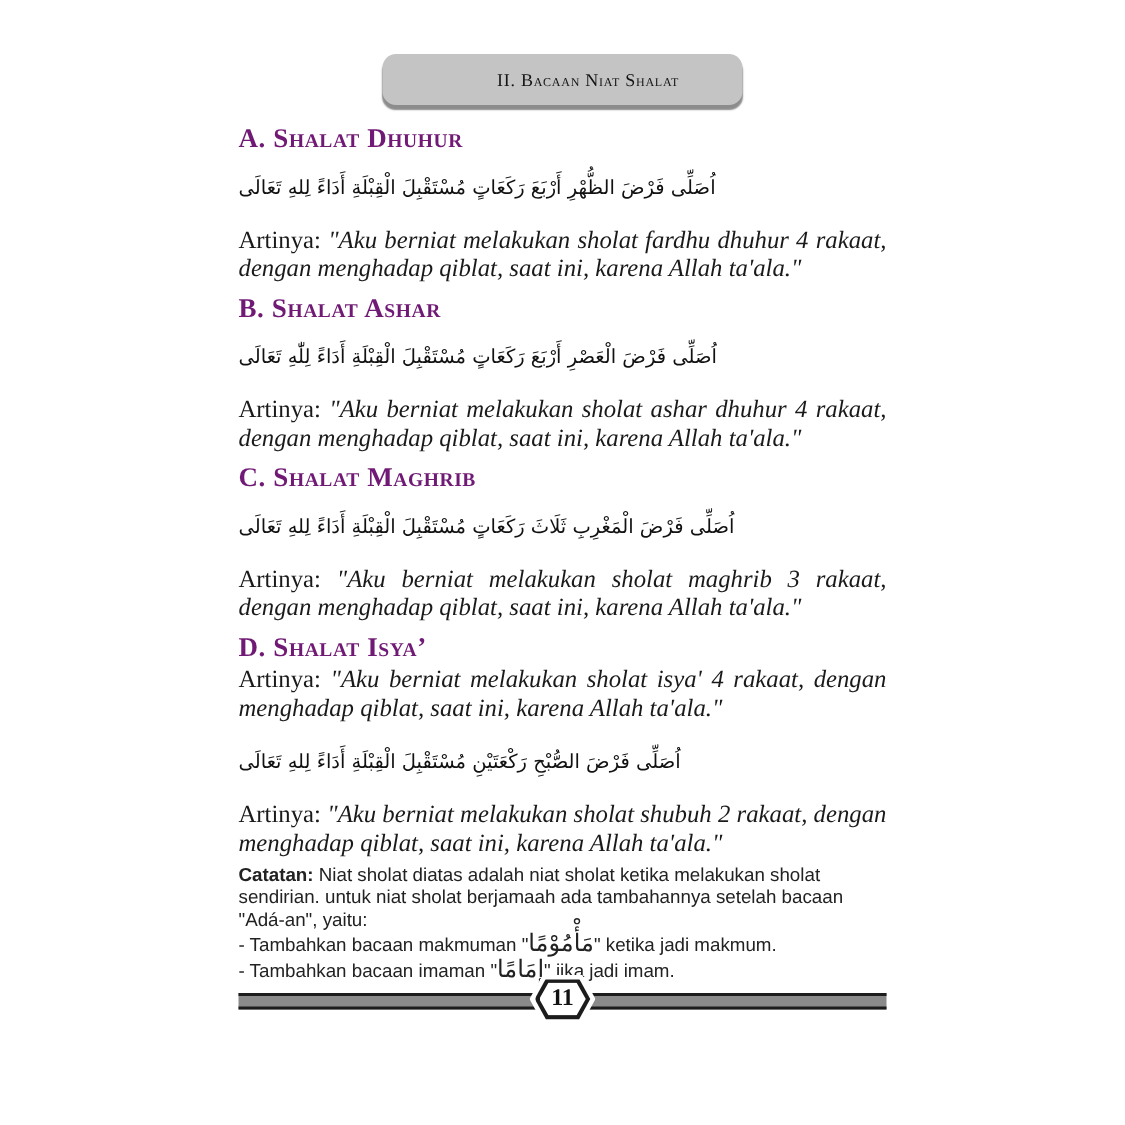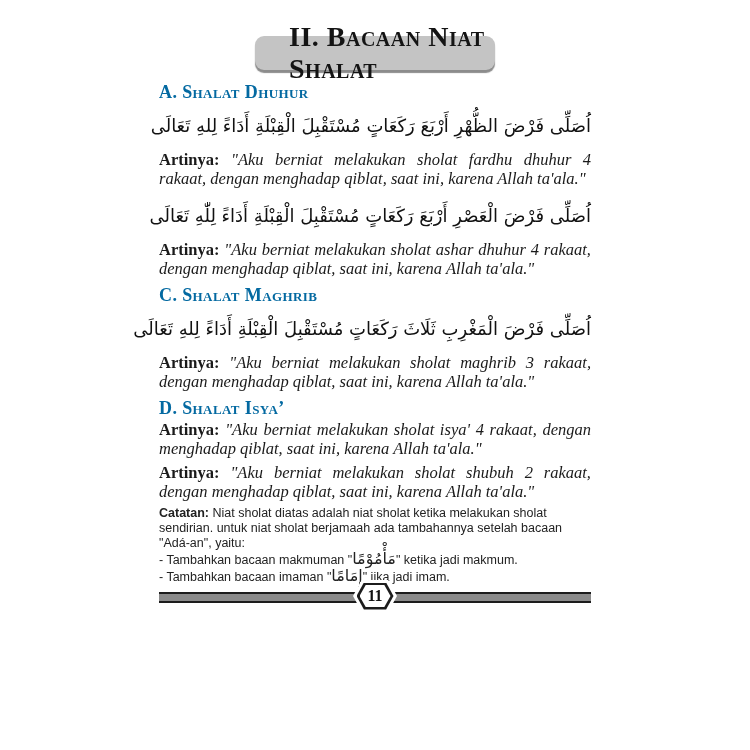--- a/index.html
+++ b/index.html
@@ -19,53 +19,53 @@
     height: 34px;
     margin: 0 auto 12px auto;
     background: #c4c4c4;
     border-radius: 9px;
     display: flex;
     align-items: center;
     justify-content: center;
     box-shadow: 0 3px 1px rgba(45,45,45,0.55);
   }
   .title-badge h1 {
-    font-size: 28px;
-    font-weight: bold;
+    font-size: 12px;
+    font-weight: normal;
     font-variant: small-caps;
     letter-spacing: 0.5px;
     color: #141414;
     margin-left: 34px;
   }
   .section { margin-bottom: 5px; }
   .sec-heading {
     font-size: 18px;
     font-weight: bold;
     font-variant: small-caps;
     letter-spacing: 0.4px;
     margin: 7px 0 0 0;
-    color: #0369a1;
+    color: #701a75;
   }
   .arabic {
     direction: rtl;
-    text-align: right;
+    text-align: left;
     font-family: "DejaVu Sans", sans-serif;
-    font-size: 18px;
+    font-size: 13px;
     line-height: 46px;
     height: 46px;
     white-space: nowrap;
     color: #111;
   }
   .artinya {
     font-size: 16.5px;
     line-height: 19px;
     text-align: justify;
     margin: 1px 0 5px 0;
   }
-  .artinya b { font-style: normal; font-weight: bold; }
+  .artinya b { font-style: normal; font-weight: normal; }
   .artinya i { font-style: italic; }
   .notes {
     margin-top: 3px;
     font-family: "Liberation Sans", "DejaVu Sans", sans-serif;
     font-size: 12.5px;
     line-height: 15px;
     color: #222;
   }
   .notes b { font-weight: bold; }
   .note-arabic {
@@ -112,36 +112,38 @@
     <h1>II. Bacaan Niat Shalat</h1>
   </div>
 
   <div class="section">
     <h3 class="sec-heading">A. Shalat Dhuhur</h3>
     <div class="arabic" dir="rtl">اُصَلِّى فَرْضَ الظُّهْرِ أَرْبَعَ رَكَعَاتٍ مُسْتَقْبِلَ الْقِبْلَةِ أَدَاءً لِلهِ تَعَالَى</div>
     <p class="artinya"><b>Artinya:</b> <i>"Aku berniat melakukan sholat fardhu dhuhur 4 rakaat, dengan menghadap qiblat, saat ini, karena Allah ta'ala."</i></p>
   </div>
 
   <div class="section">
+    <h3 class="sec-heading">B. Shalat Ashar</h3>
     <div class="arabic" dir="rtl">اُصَلِّى فَرْضَ الْعَصْرِ أَرْبَعَ رَكَعَاتٍ مُسْتَقْبِلَ الْقِبْلَةِ أَدَاءً لِلّٰهِ تَعَالَى</div>
     <p class="artinya"><b>Artinya:</b> <i>"Aku berniat melakukan sholat ashar dhuhur 4 rakaat, dengan menghadap qiblat, saat ini, karena Allah ta'ala."</i></p>
   </div>
 
   <div class="section">
     <h3 class="sec-heading">C. Shalat Maghrib</h3>
     <div class="arabic" dir="rtl">اُصَلِّى فَرْضَ الْمَغْرِبِ ثَلَاثَ رَكَعَاتٍ مُسْتَقْبِلَ الْقِبْلَةِ أَدَاءً لِلهِ تَعَالَى</div>
     <p class="artinya"><b>Artinya:</b> <i>"Aku berniat melakukan sholat maghrib 3 rakaat, dengan menghadap qiblat, saat ini, karena Allah ta'ala."</i></p>
   </div>
 
   <div class="section">
     <h3 class="sec-heading">D. Shalat Isya’</h3>
     <p class="artinya"><b>Artinya:</b> <i>"Aku berniat melakukan sholat isya' 4 rakaat, dengan menghadap qiblat, saat ini, karena Allah ta'ala."</i></p>
   </div>
 
   <div class="section">
+    <div class="arabic" dir="rtl">اُصَلِّى فَرْضَ الصُّبْحِ رَكْعَتَيْنِ مُسْتَقْبِلَ الْقِبْلَةِ أَدَاءً لِلهِ تَعَالَى</div>
     <p class="artinya"><b>Artinya:</b> <i>"Aku berniat melakukan sholat shubuh 2 rakaat, dengan menghadap qiblat, saat ini, karena Allah ta'ala."</i></p>
   </div>
 
   <div class="notes">
     <div><b>Catatan:</b> <span>Niat sholat diatas adalah niat sholat ketika melakukan sholat sendirian. untuk niat sholat berjamaah ada tambahannya setelah bacaan "Adá-an", yaitu:</span></div>
     <div><span>- Tambahkan bacaan makmuman "</span><span class="note-arabic" dir="rtl">مَأْمُوْمًا</span><span>" ketika jadi makmum.</span></div>
     <div><span>- Tambahkan bacaan imaman "</span><span class="note-arabic" dir="rtl">إِمَامًا</span><span>" jika jadi imam.</span></div>
   </div>
 
   <div class="footer">

